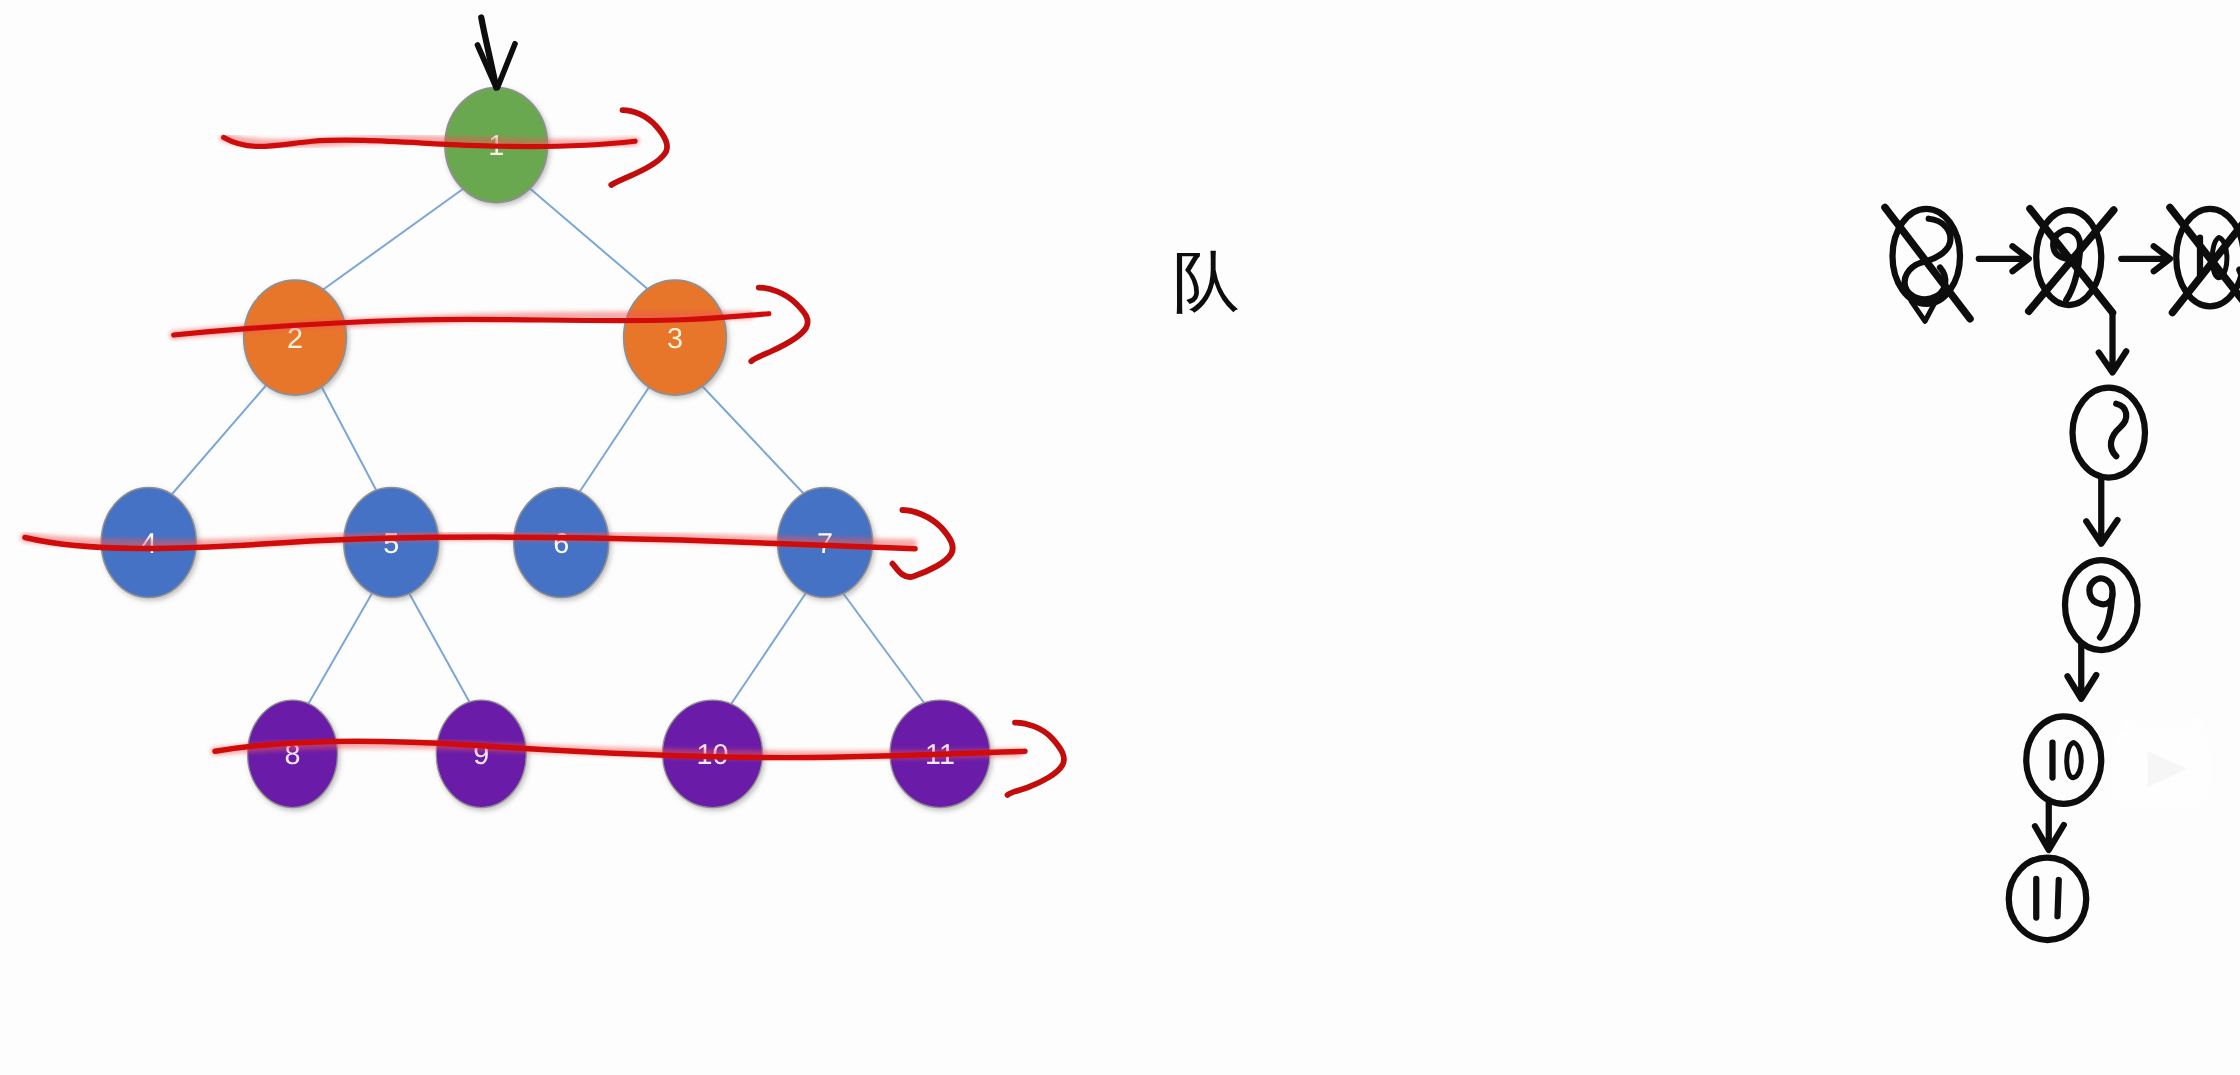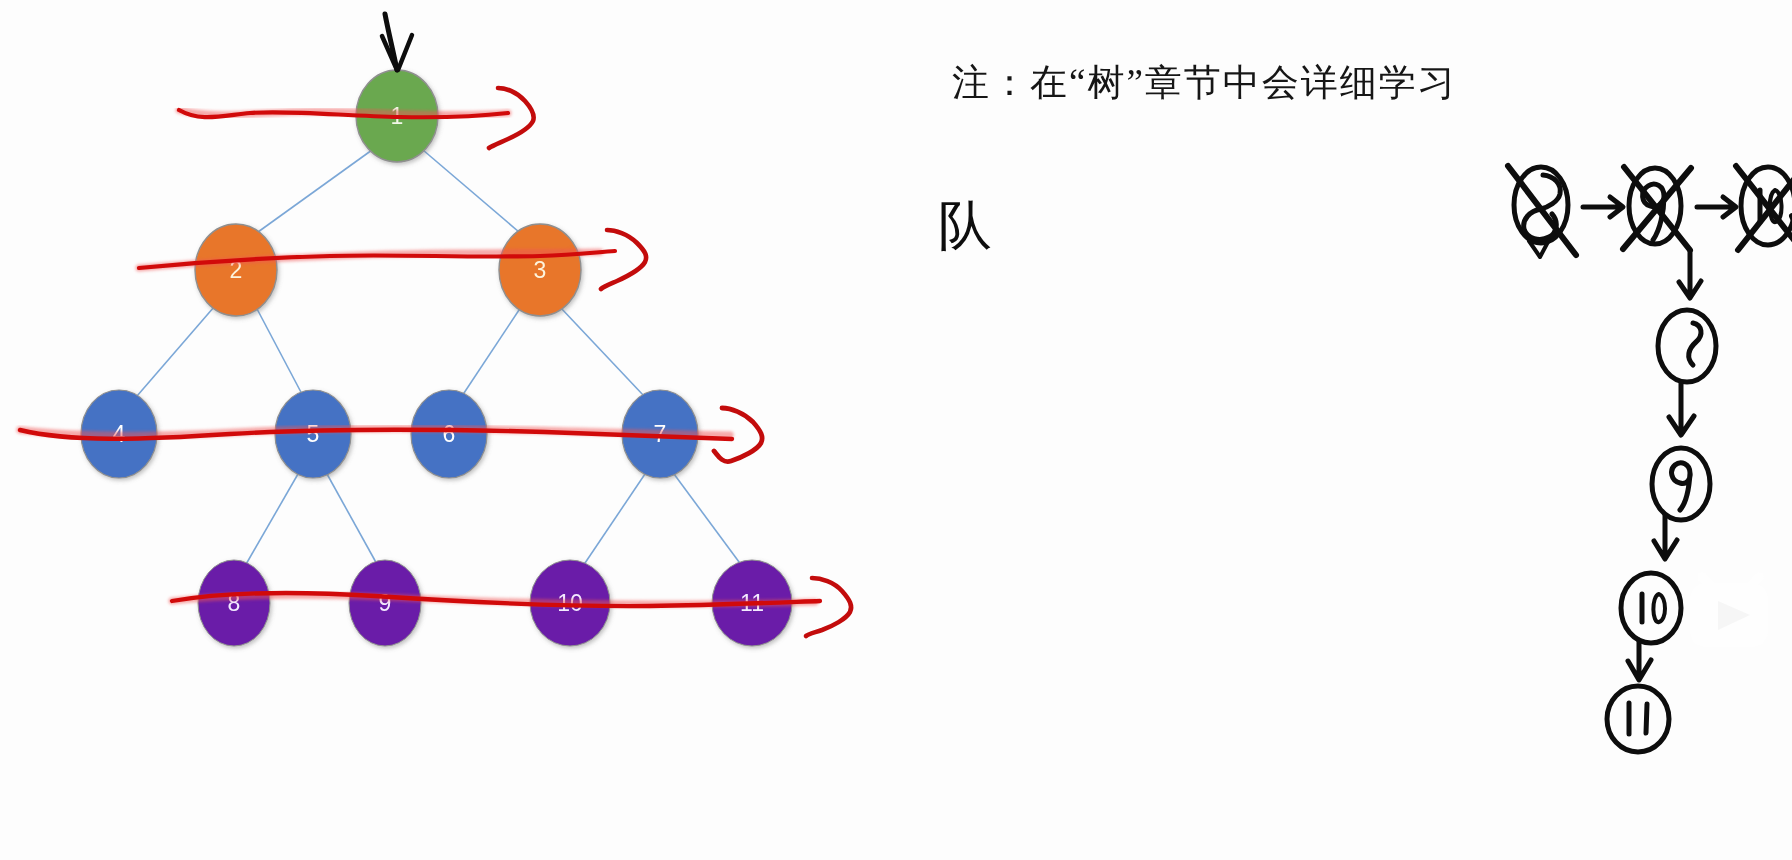--- a/index.html
+++ b/index.html
@@ -224,17 +224,16 @@
     </g>
 
     <g opacity="0.55">
       <path d="M1702,577 L1717,592" stroke="#ffffff" stroke-width="9" stroke-linecap="round" fill="none"></path>
       <path d="M1759,577 L1745,592" stroke="#ffffff" stroke-width="9" stroke-linecap="round" fill="none"></path>
       <rect x="1690" y="583" width="78" height="64" rx="16" ry="16" fill="#ffffff"></rect>
       <path d="M1718,601 L1750,615 L1718,630 Z" fill="#f2f2f2"></path>
     </g>
   </svg>
 
-  <div class="note-text">注：在“树”章节中会详细学习</div>
 
   <div class="hand-cn">队</div>
 
 </div>
 
 </body></html>

